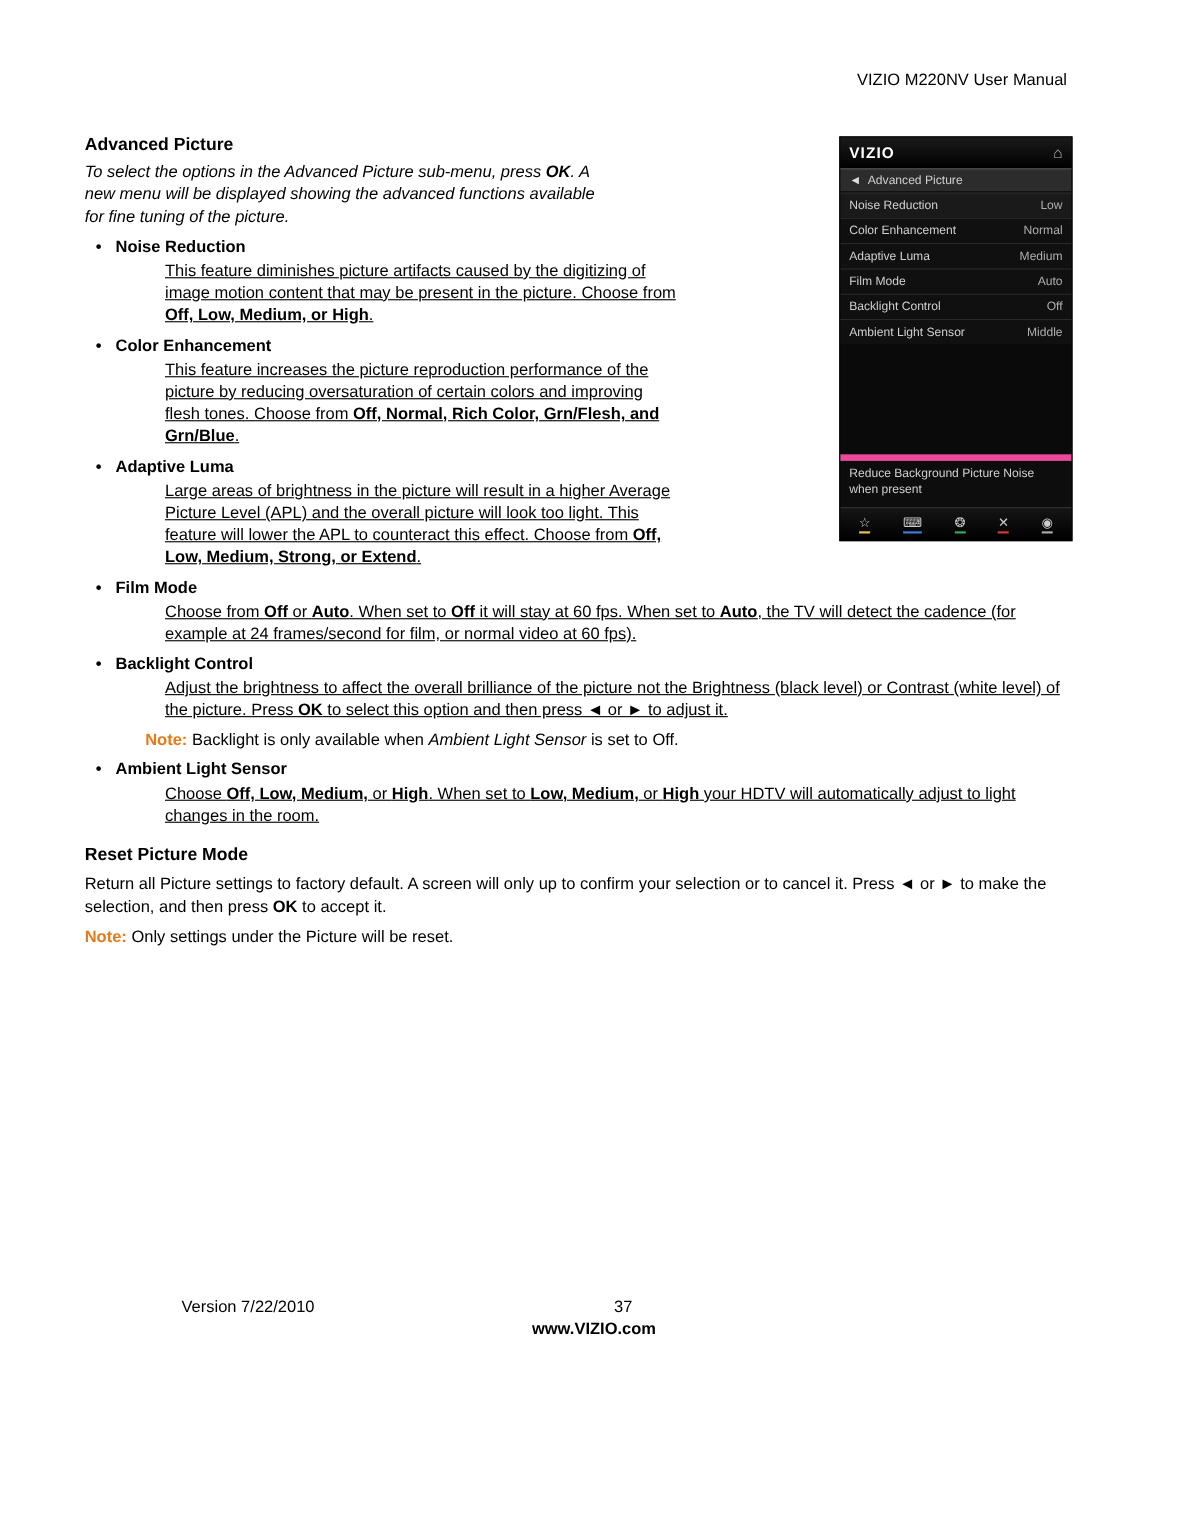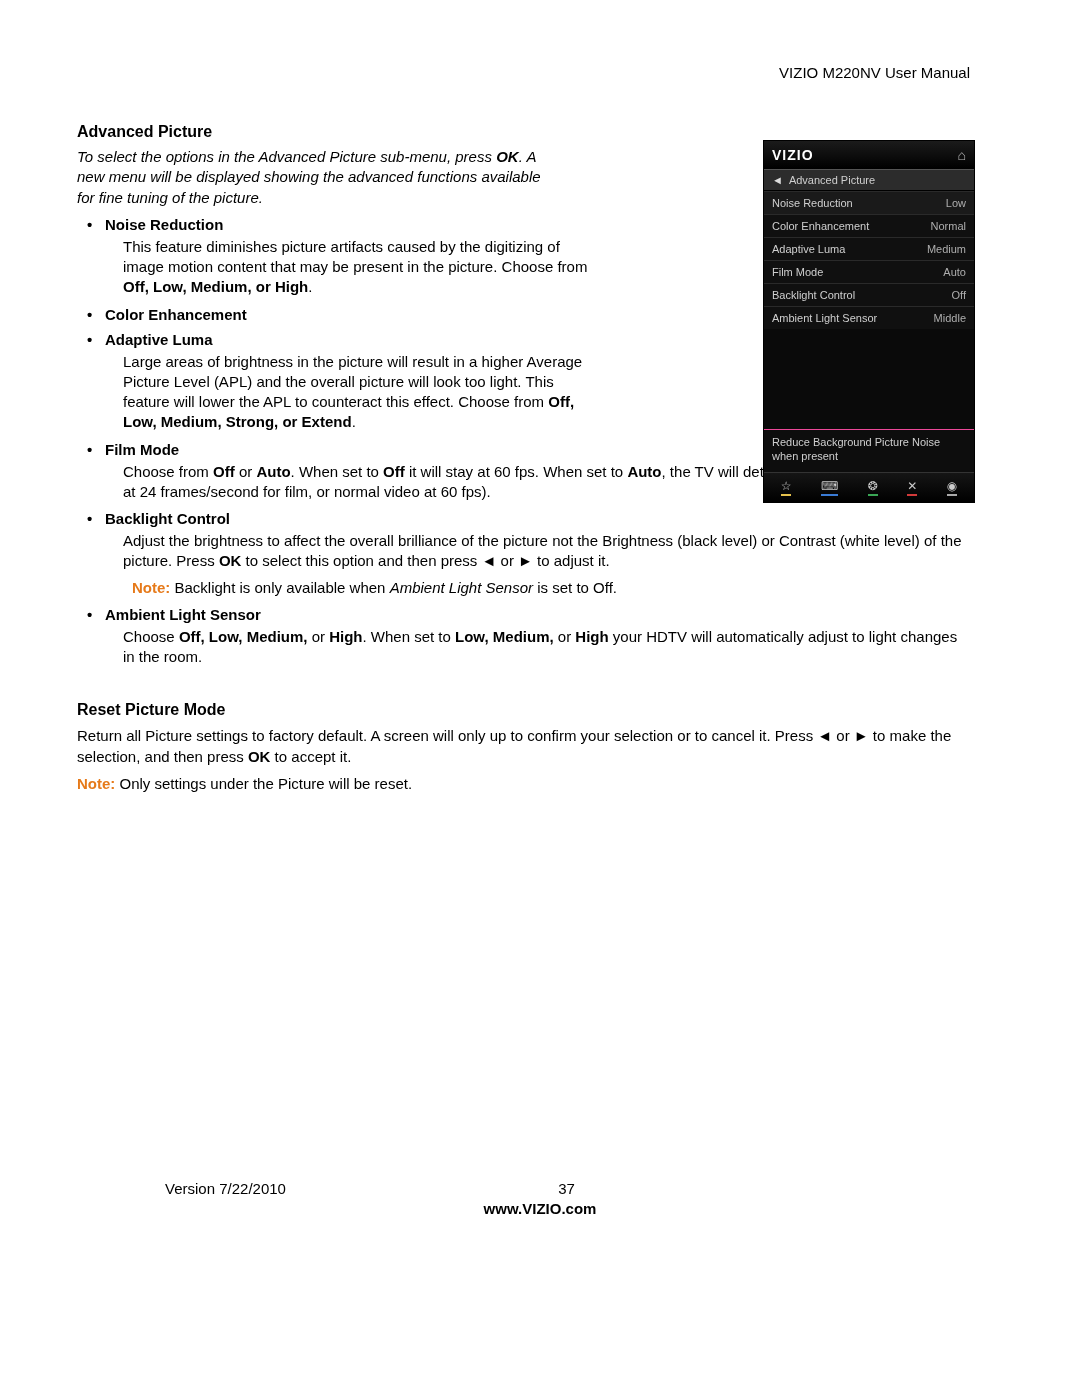--- a/index.html
+++ b/index.html
@@ -24,29 +24,29 @@
     font-size: 16px;
     font-weight: bold;
     margin-bottom: 6px;
   }
   p.intro { line-height: 1.35; font-style: italic; }
   ul.feat { list-style: none; margin-top: 6px; }
   ul.feat > li { margin-top: 8px; }
   .bul-row { display: flex; align-items: baseline; }
   .bul { width: 28px; padding-left: 10px; font-weight: bold; }
   .bt { font-weight: bold; }
-  .bd { margin-left: 46px; margin-top: 4px; line-height: 1.35; }
+  .bd { margin-left: 73px; margin-top: 4px; line-height: 1.35; text-decoration: underline; }
   .bd .b { font-weight: bold; }
   .note-lbl { color: #e67a1a; font-weight: bold; }
   .note-blk { margin-top: 6px; margin-left: 55px; line-height: 1.35; }
   .col-wrap { display: block; }
   .left-narrow { width: 470px; }
   .osd {
     position: absolute;
-    top: 140px;
+    top: 124px;
     right: 105px;
     width: 212px;
     background: #0a0a0a;
     color: #cfcfcf;
     font-size: 11px;
     border: 1px solid #000;
   }
   .osd-top {
     display: flex; justify-content: space-between; align-items: center;
     padding: 6px 8px;
@@ -64,38 +64,38 @@
     display: flex; justify-content: space-between;
     padding: 5px 8px;
     border-top: 1px solid #2a2a2a;
     background: #101010;
   }
   .osd-row.sel { background: #1a1a1a; }
   .osd-v { color: #aeaeae; }
   .osd-gap { height: 100px; background: #0a0a0a; }
   .osd-help {
     padding: 5px 8px 8px 8px; color: #cfcfcf;
-    border-top: 1px solid #ec4899;
+    border-top: 6px solid #ec4899;
     line-height: 1.3;
     background: #0d0d0d;
   }
   .osd-bot {
     display: flex; justify-content: space-around; align-items: center;
     gap: 4px; padding: 6px 4px;
     background: linear-gradient(#151515,#000);
     border-top: 1px solid #333;
   }
   .osd-bot span { color: #ccc; font-size: 12px; }
   .osd-bot .ul { border-bottom: 2px solid; padding-bottom: 1px; }
   .c-y { border-color: #e6c24d !important; }
   .c-b { border-color: #3a7bd5 !important; }
   .c-g { border-color: #3aa655 !important; }
   .c-r { border-color: #d23a3a !important; }
   .c-w { border-color: #aaa !important; }
-  .sec2 { margin-top: 34px; }
+  .sec2 { margin-top: 17px; }
   .reset-p { line-height: 1.4; margin-top: 4px; }
   .reset-note { margin-top: 6px; line-height: 1.4; }
   .footer {
     position: absolute;
     bottom: 200px;
     left: 165px;
     right: 112px;
     display: flex;
     font-size: 15px;
   }
@@ -131,20 +131,23 @@
           </div>
         <div class="bd left-narrow">
           <span>This feature diminishes picture artifacts caused by the digitizing of image motion content that may be present in the picture. Choose from </span><span class="b">Off, Low, Medium, or High</span><span>.</span>
         </div>
       </li>
       <li>
         <div class="bul-row left-narrow">
             <span class="bul">•</span>
             <span class="bt">Color Enhancement</span>
           </div>
+        <div class="bd left-narrow">
+          <span>This feature increases the picture reproduction performance of the picture by reducing oversaturation of certain colors and improving flesh tones. Choose from </span><span class="b">Off, Normal, Rich Color, Grn/Flesh, and Grn/Blue</span><span>.</span>
+        </div>
       </li>
       <li>
         <div class="bul-row left-narrow">
             <span class="bul">•</span>
             <span class="bt">Adaptive Luma</span>
           </div>
         <div class="bd left-narrow">
           <span>Large areas of brightness in the picture will result in a higher Average Picture Level (APL) and the overall picture will look too light. This feature will lower the APL to counteract this effect. Choose from </span><span class="b">Off, Low, Medium, Strong, or Extend</span><span>.</span>
         </div>
       </li>

